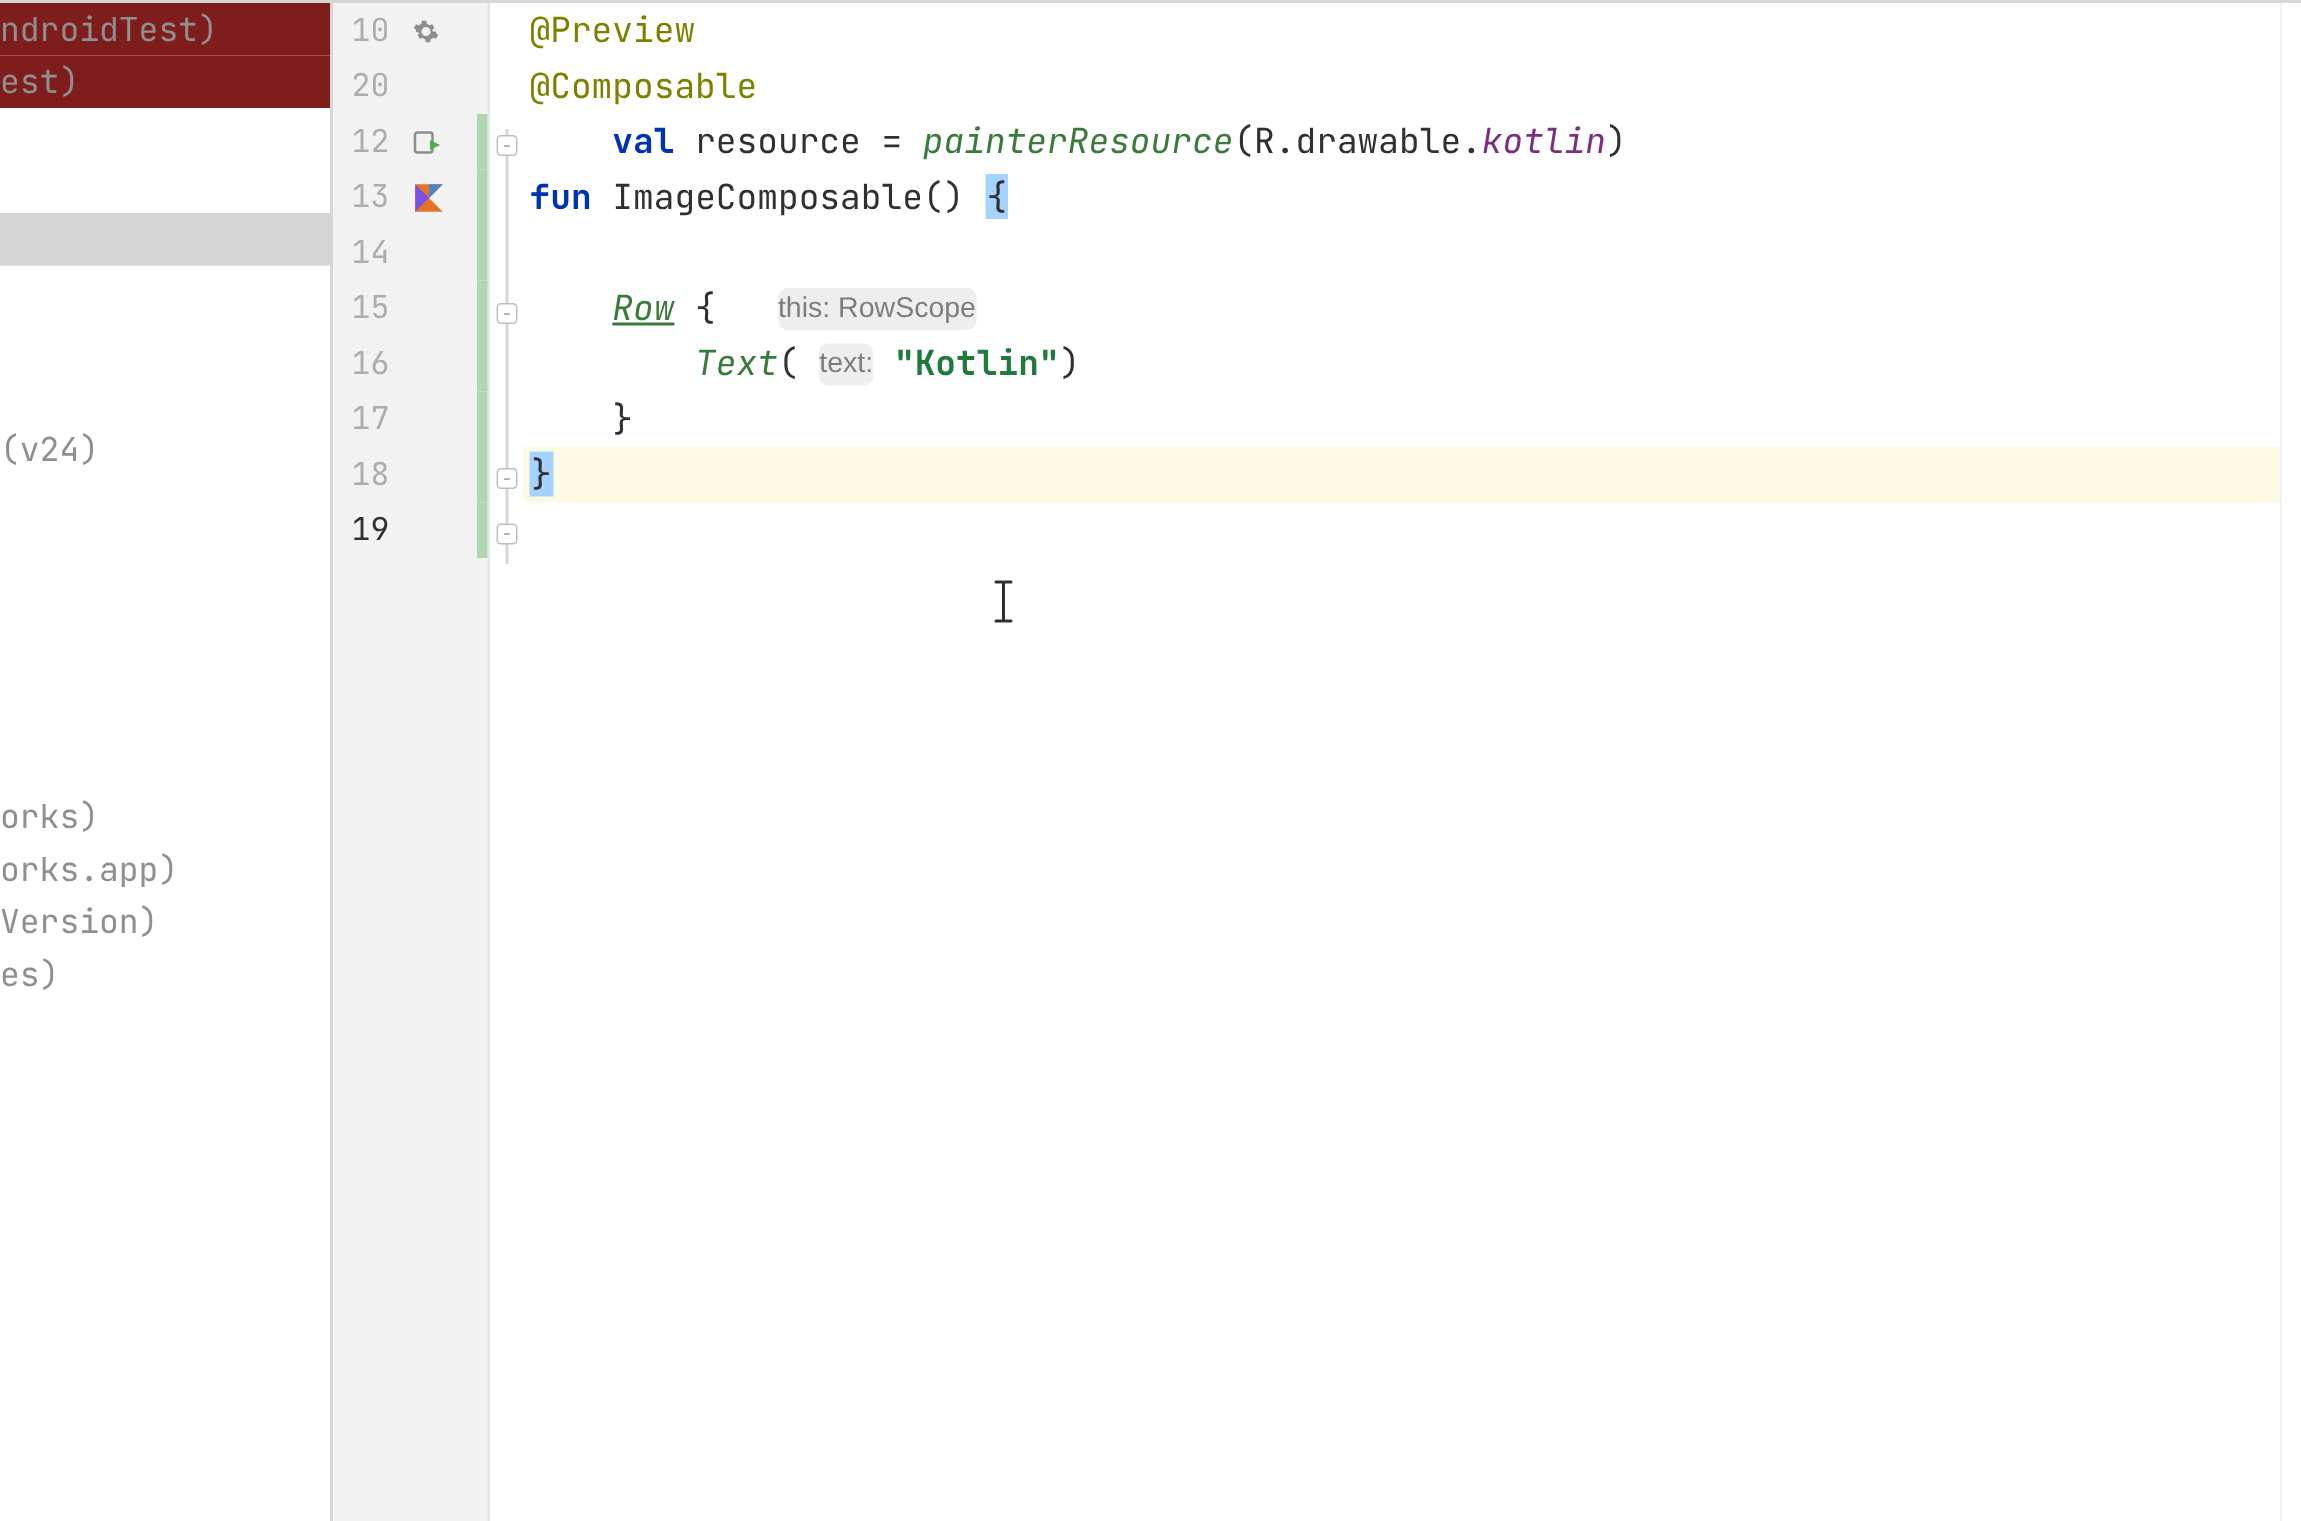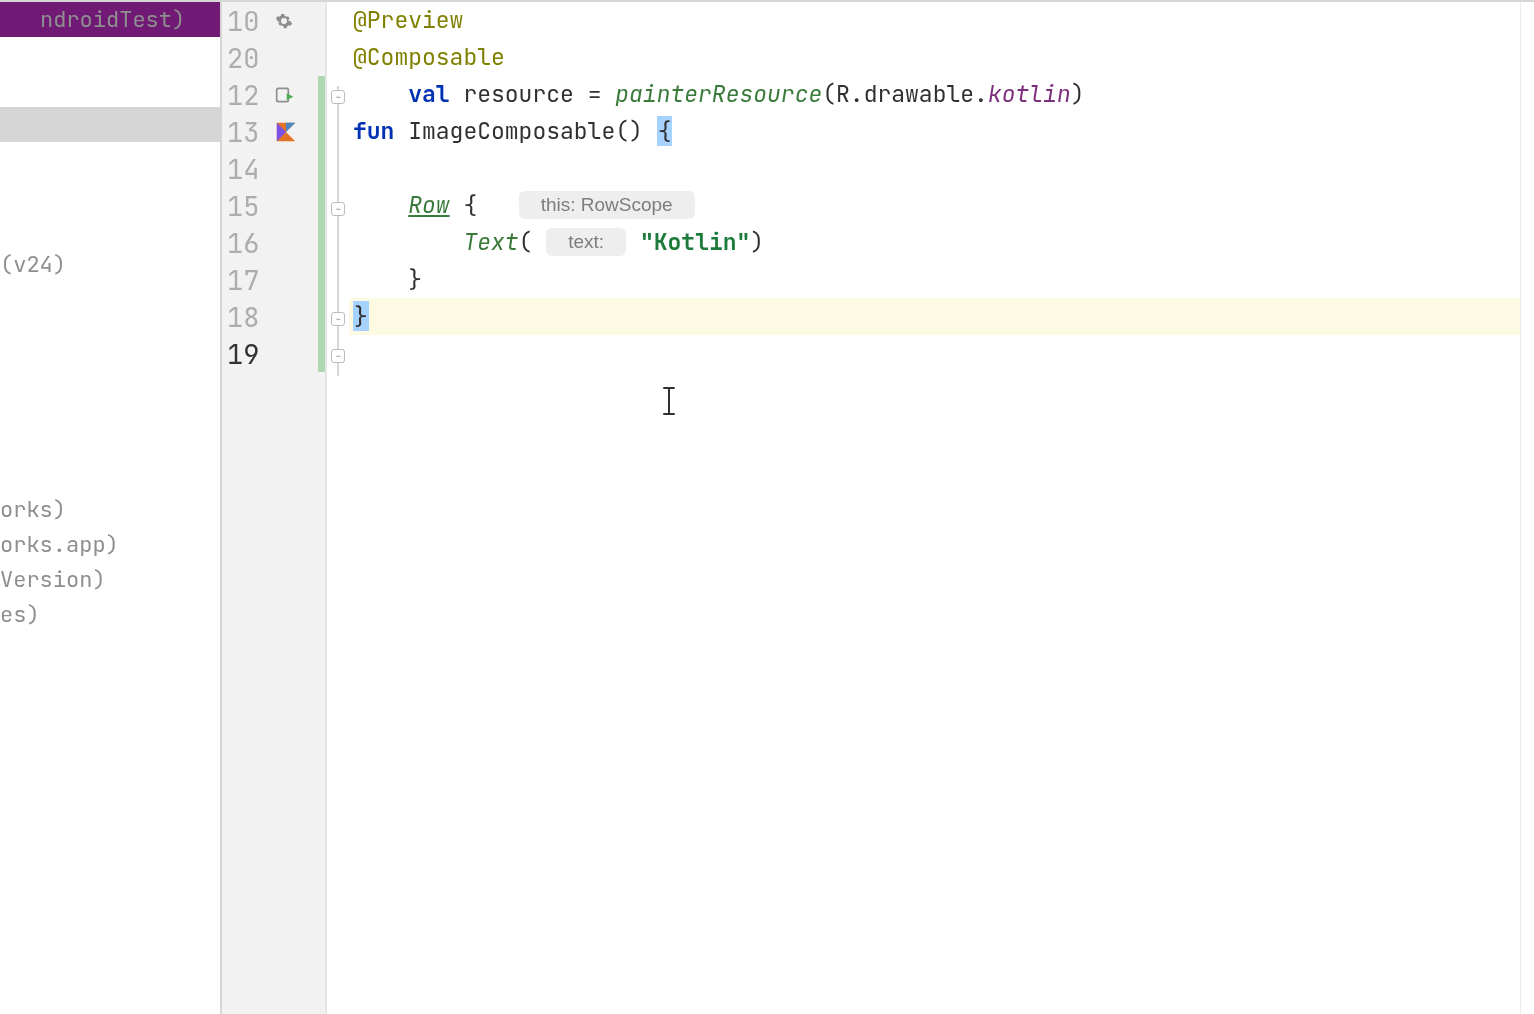--- a/index.html
+++ b/index.html
@@ -32,22 +32,21 @@
     color: #8f8f8f;
     font-size: 22px;
   }
   .sidebar .tree-item {
     height: 35px;
     line-height: 35px;
     white-space: nowrap;
     padding-left: 0;
   }
   .sidebar .tree-sel-green {
-    background: #701a75;
-    padding-left: 40px;
+    background: #7f1d1d;
   }
   .sidebar .tree-sel-grey {
     background: #d5d5d5;
   }
 
   
   .gutter {
     width: 105px;
     background: #f2f2f2;
     border-right: 2px solid #e6e6e6;
@@ -55,23 +54,23 @@
     font-family: "JetBrains Mono", "Menlo", "Consolas", monospace;
   }
   .gutter .gline {
     height: 37px;
     display: flex;
     align-items: center;
     position: relative;
   }
   .gutter .lnum {
     width: 40px;
-    text-align: left;
+    text-align: center;
     color: #adadad;
-    font-size: 27px;
+    font-size: 21px;
     margin-left: 5px;
   }
   .gutter .gicons {
     flex: 1;
     display: flex;
     align-items: center;
     justify-content: flex-start;
     gap: 2px;
     padding-left: 8px;
   }
@@ -147,21 +146,21 @@
     background: #a6d2ff;
     padding: 0 1px;
   }
 
   .hint {
     display: inline-block;
     background: #eeeeee;
     color: #7d7d7d;
     font-size: 19px;
     border-radius: 6px;
-    padding: 0 22px;
+    padding: 0 0;
     line-height: 28px;
     vertical-align: 2px;
     font-family: "Segoe UI", "Helvetica Neue", Arial, sans-serif;
   }
 
   .tok-anno { color: #808000; }
   .tok-kw   { color: #0033b3; font-weight: 600; }
   .tok-fn   { color: #303030; }
   .tok-call { color: #3a7a3a; font-style: italic; }
   .tok-call-u { color: #3a7a3a; font-style: italic; text-decoration: underline; }
@@ -185,20 +184,21 @@
 </style>
 </head>
 <body>
 
 <div class="root">
 
   <div class="sidebar">
 
     <div id="sidebar-items">
         <div class="tree-item tree-sel-green">ndroidTest)</div>
+        <div class="tree-item tree-sel-green">est)</div>
         <div class="tree-item "></div>
         <div class="tree-item "></div>
         <div class="tree-item tree-sel-grey"></div>
         <div class="tree-item "></div>
         <div class="tree-item "></div>
         <div class="tree-item "></div>
         <div class="tree-item ">(v24)</div>
         <div class="tree-item "></div>
         <div class="tree-item "></div>
         <div class="tree-item "></div>

